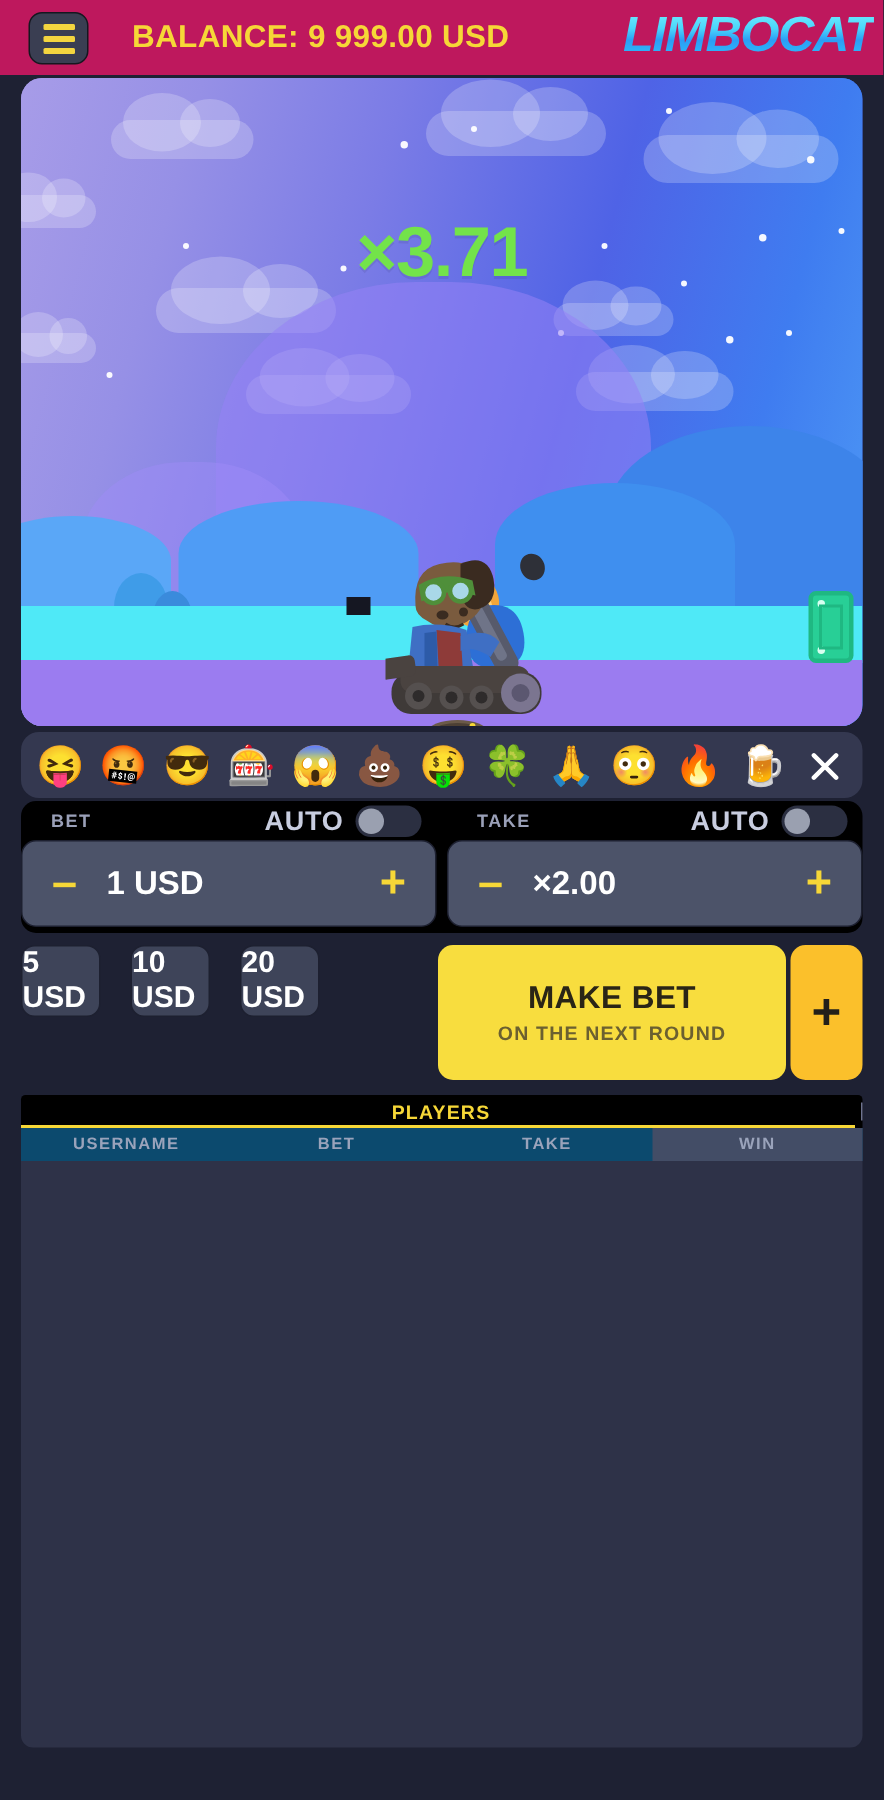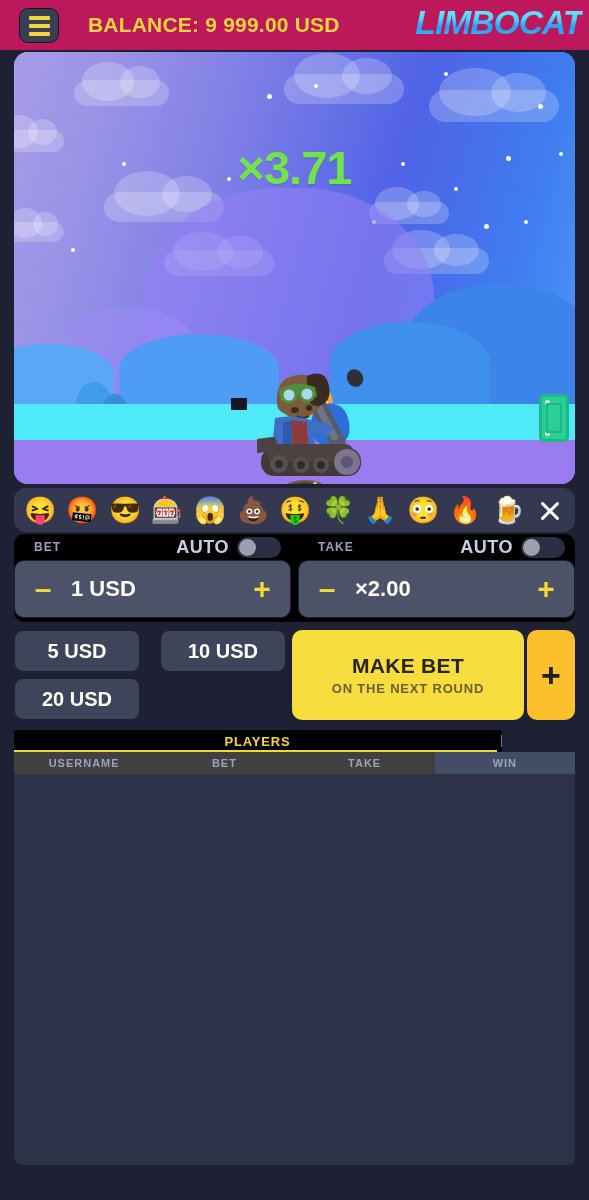--- a/index.html
+++ b/index.html
@@ -245,21 +245,21 @@
     font-size: 22px; font-weight: bold;
     color: #fff;
   }
 
   
   .quick-grid {
     position: absolute;
     left: 14px; top: 630px;
     width: 272px; height: 90px;
     display: grid;
-    grid-template-columns: 1fr 1fr;
+    grid-template-columns: 1fr 1fr 1fr 1fr;
     grid-template-rows: 1fr 1fr;
     gap: 6px 20px;
   }
   .quick-btn {
     background: #3e4459;
     border: 1px solid #1d2030;
     border-radius: 9px;
     display: flex; align-items: center; justify-content: center;
     font-size: 20px; font-weight: bold;
     color: #fff;
@@ -293,21 +293,21 @@
     display: flex; align-items: center; justify-content: center;
     font-size: 34px; font-weight: bold; color: #23201a;
     cursor: pointer;
     line-height: 1;
   }
 
   
   .tabs {
     position: absolute;
     left: 14px; top: 730px;
-    width: 488px; height: 22px;
+    width: 561px; height: 22px;
     background: #000;
     display: flex;
     border-radius: 3px 3px 0 0;
     justify-content: space-between;
   }
   .tab {
     flex: 1;
     display: flex; align-items: center; justify-content: center;
     font-size: 13px; font-weight: bold;
     color: #b9bed2;
@@ -323,21 +323,21 @@
   }
   .tab-sep {
     width: 1px; height: 12px;
     background: #6e7390;
     align-self: center;
   }
   .table-head {
     position: absolute;
     left: 14px; top: 752px;
     width: 561px; height: 22px;
-    background: #404040;
+    background: #0c4a6e;
     display: flex;
   }
   .th {
     flex: 1;
     display: flex; align-items: center; justify-content: center;
     font-size: 11px; font-weight: bold;
     color: #9aa3bb;
     letter-spacing: 1px;
   }
   .th.win { background: #434d66; }

